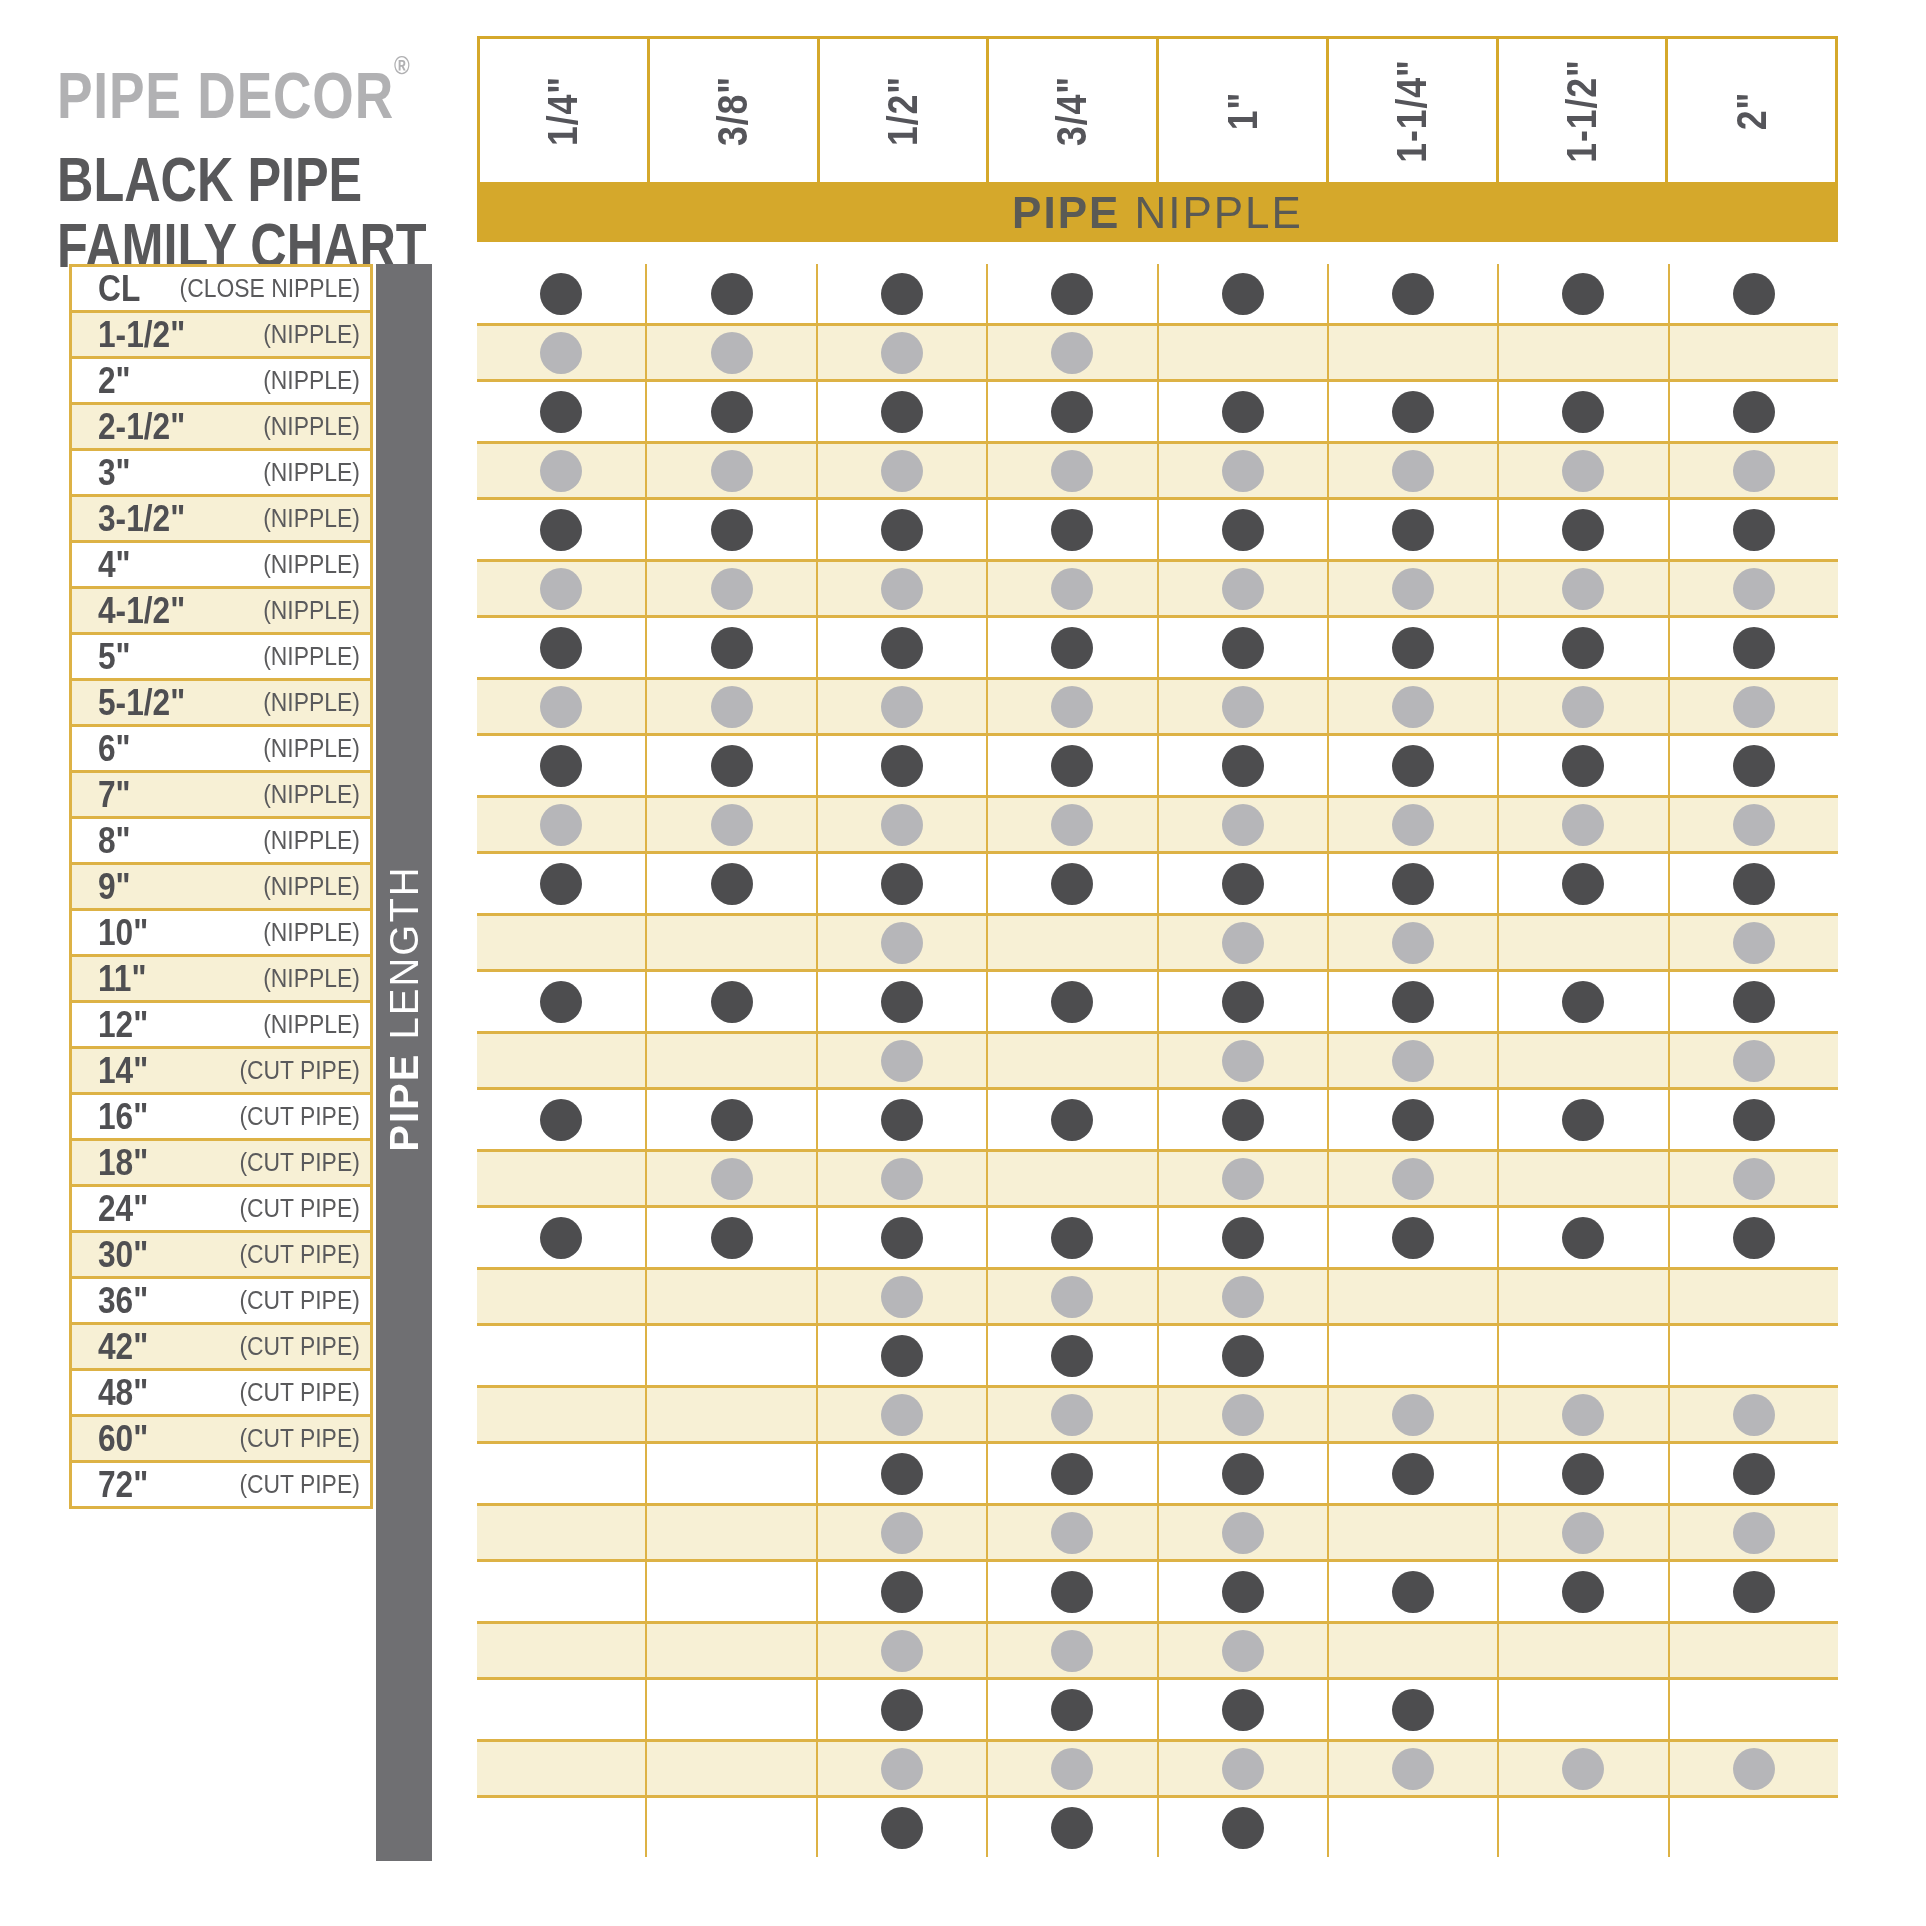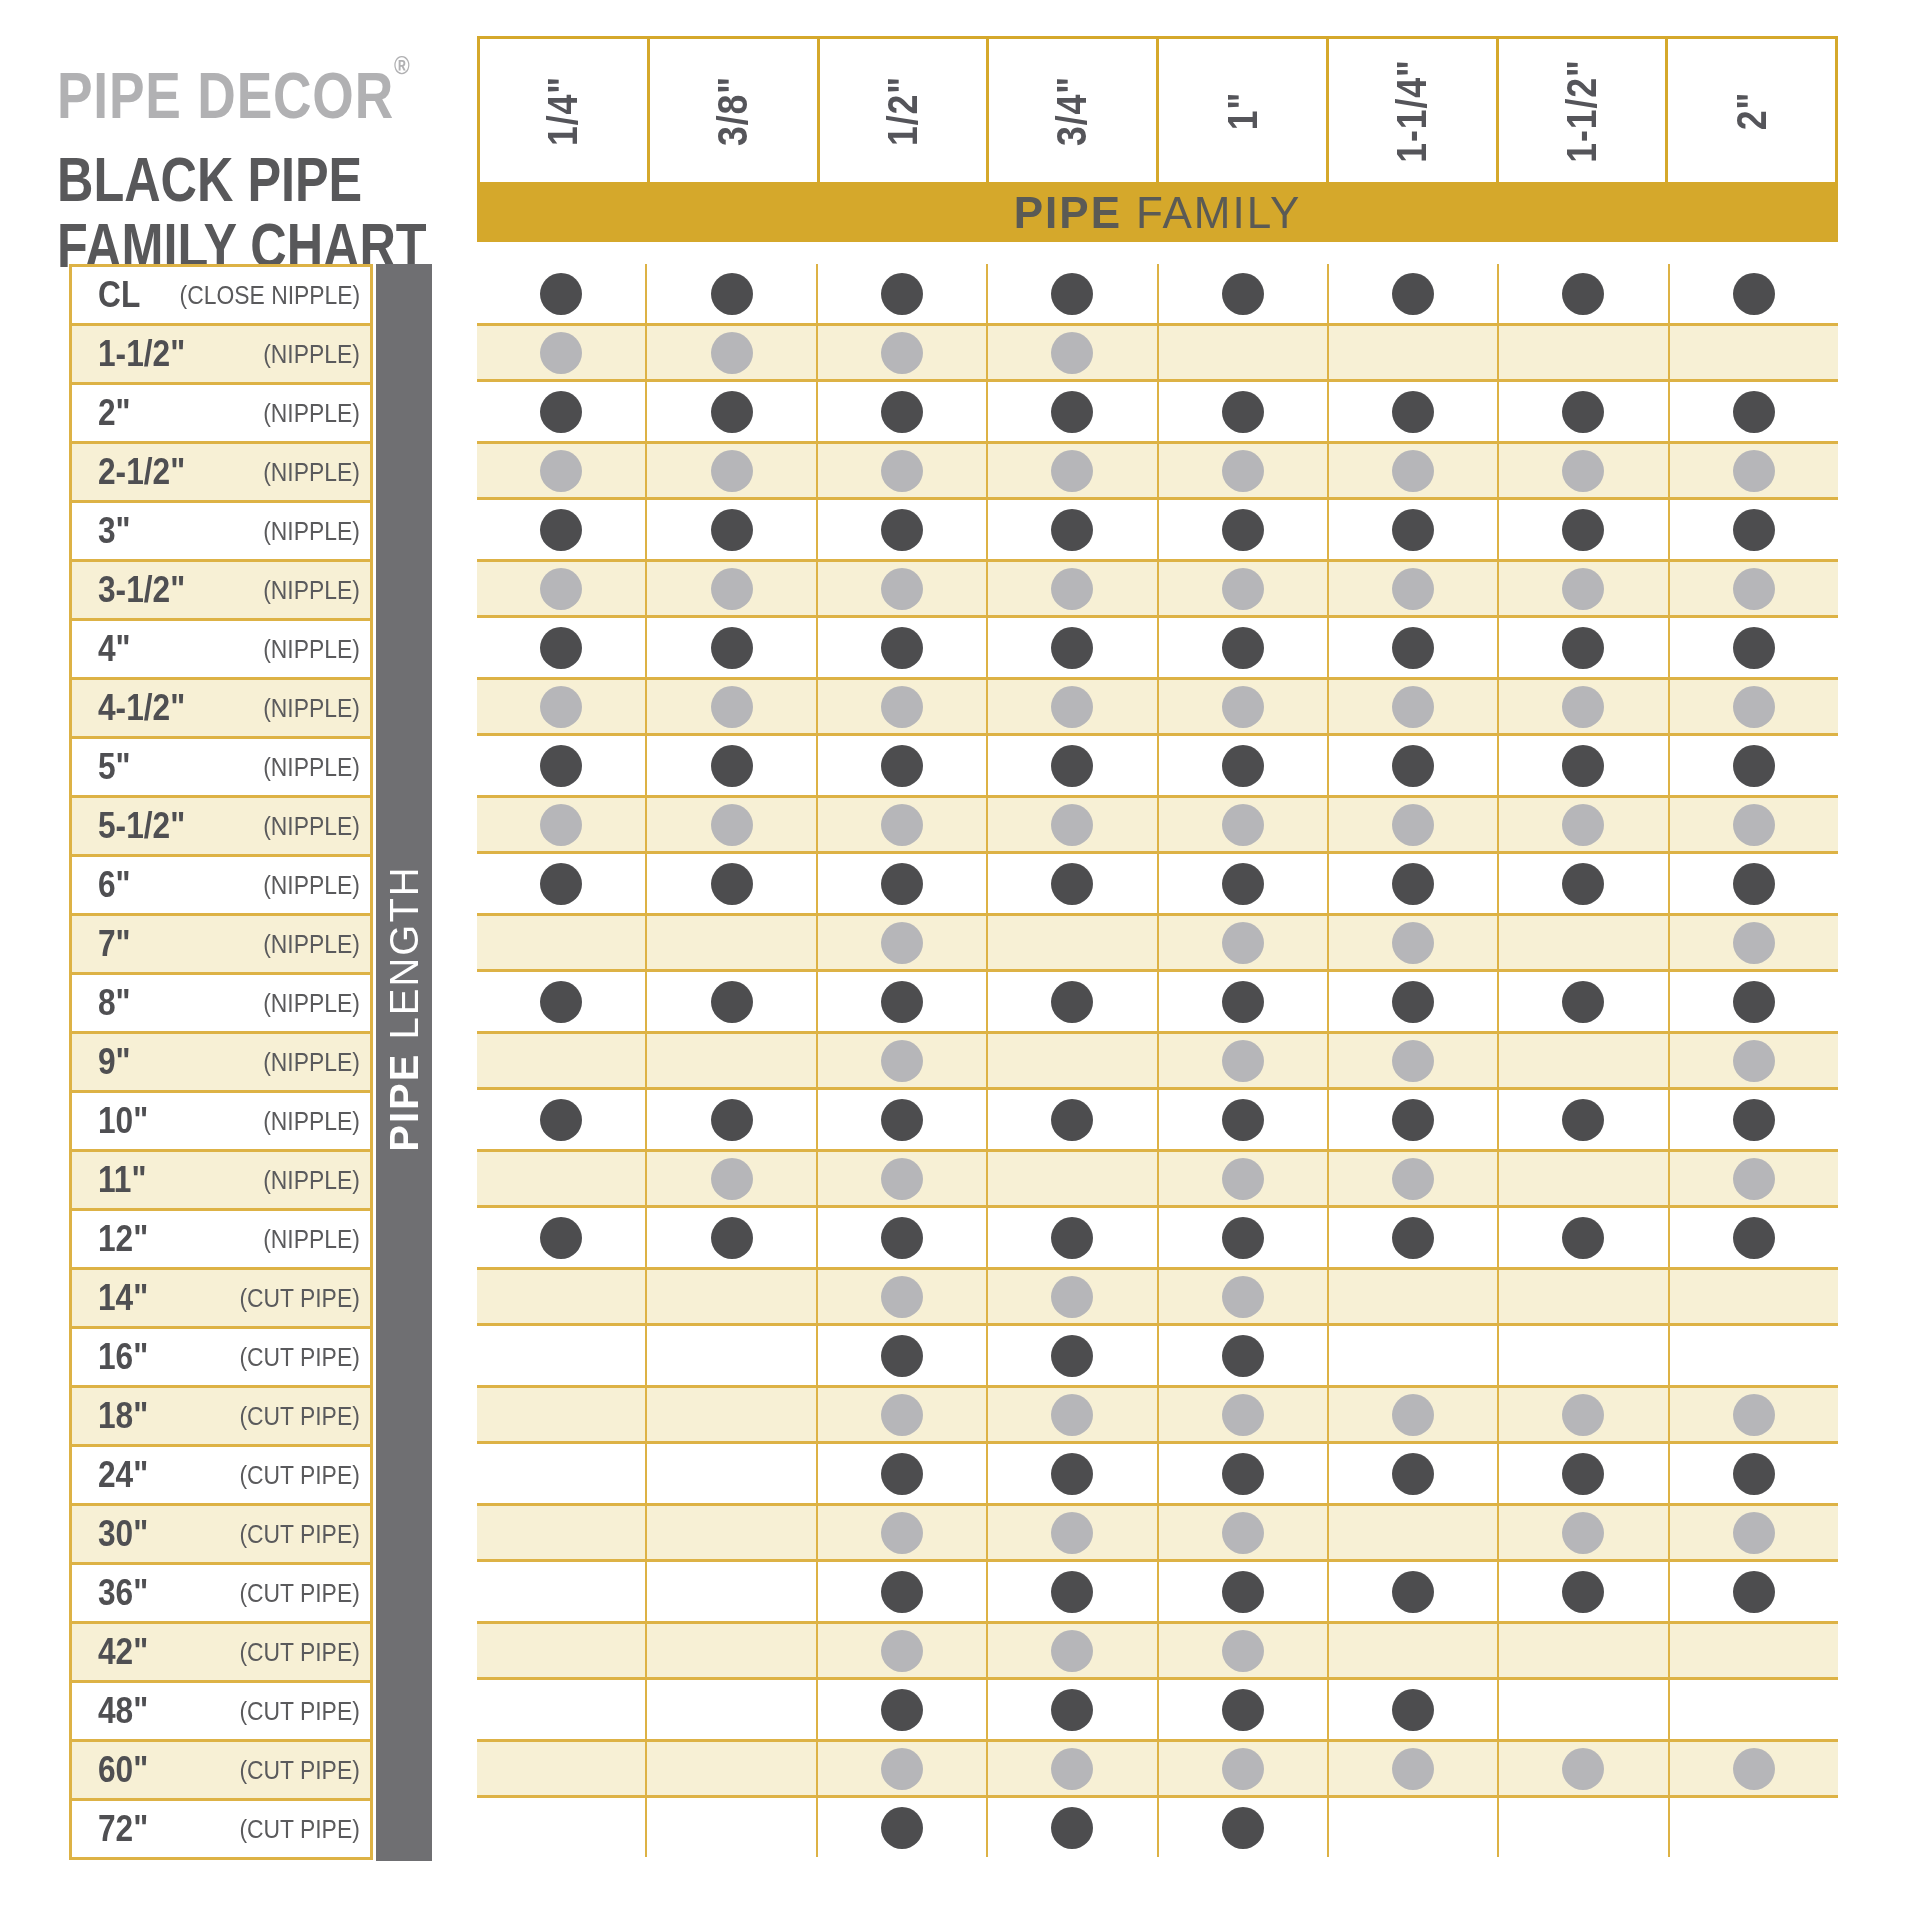--- a/index.html
+++ b/index.html
@@ -43,21 +43,21 @@
     color:#5a5a55;font-size:44px;letter-spacing:2px;
   }
   .banner .b{font-weight:bold;margin-right:14px;}
 
   
   .row-labels{
     position:absolute;left:69px;top:264px;width:304px;box-sizing:border-box;
     border-top:3px solid #ddb245;
   }
   .label-row{
-    height:59px;box-sizing:border-box;background:#ffffff;
+    height:46px;box-sizing:border-box;background:#ffffff;
     border:3px solid #ddb245;border-top:none;
     display:flex;align-items:center;justify-content:space-between;
     padding:0 10px 0 26px;
   }
   .label-row.cream{background:#f7f0d5;}
   .label-size{font-size:36px;font-weight:bold;color:#4f4f52;transform:scaleX(0.88);transform-origin:left center;white-space:nowrap;}
   .label-type{font-size:26px;color:#5a5a5c;transform:scaleX(0.88);transform-origin:right center;white-space:nowrap;}
 
   
   .length-bar{
@@ -116,21 +116,21 @@
     <div class="col-header">
       <span>1-1/2"</span>
     </div>
     <div class="col-header">
       <span>2"</span>
     </div>
   </div>
 
 <div class="banner">
   <span class="b">PIPE</span>
-  <span>FAMILY</span>
+  <span>NIPPLE</span>
 </div>
 
 <div class="row-labels">
     <div class="label-row">
       <span class="label-size">CL</span>
       <span class="label-type">(CLOSE NIPPLE)</span>
     </div>
     <div class="label-row cream">
       <span class="label-size">1-1/2"</span>
       <span class="label-type">(NIPPLE)</span>

